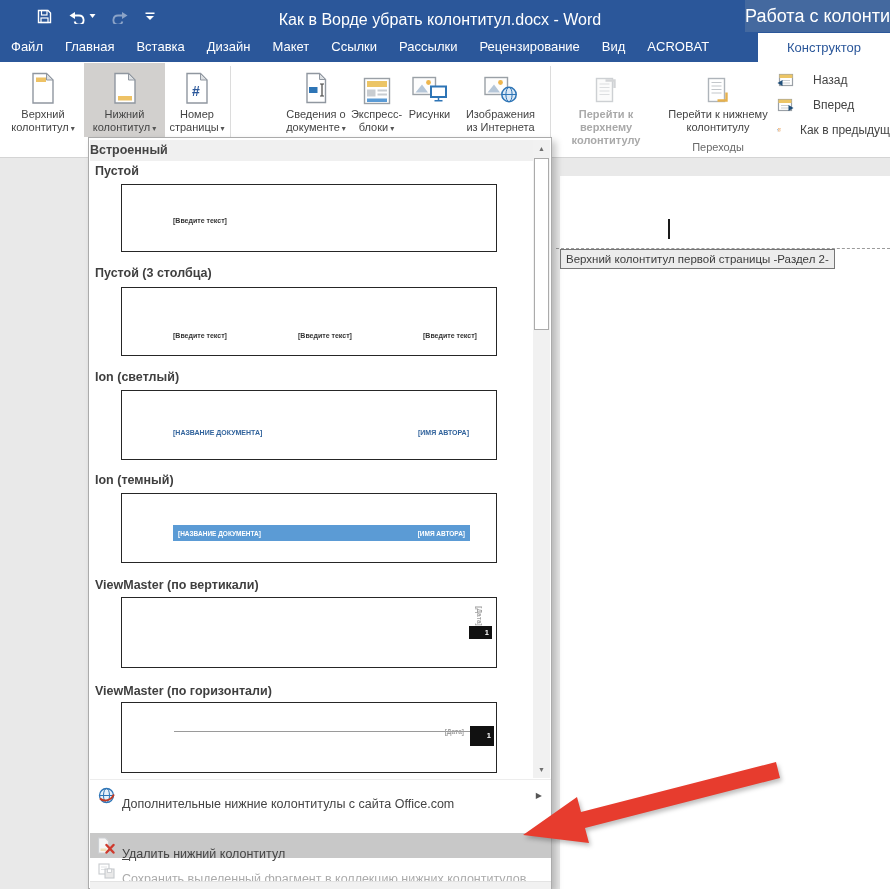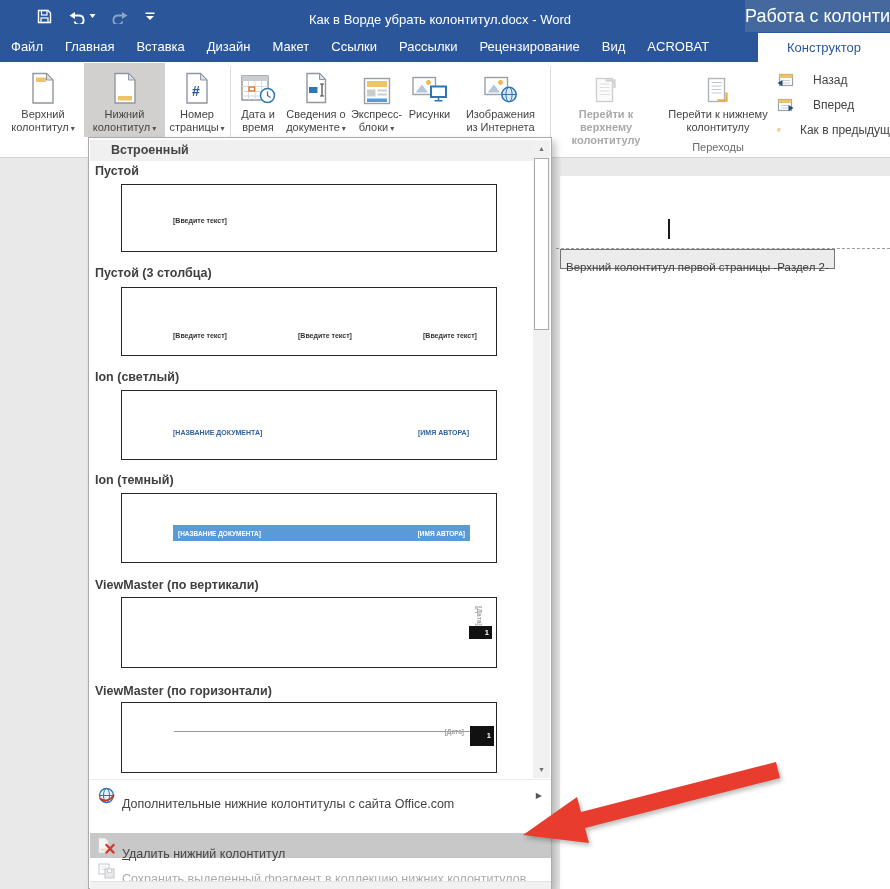--- a/index.html
+++ b/index.html
@@ -7,21 +7,21 @@
     width:890px;height:889px;position:relative;overflow:hidden;
     background:#e9e9e9;
     font-family:"Liberation Sans","DejaVu Sans",sans-serif;
     -webkit-font-smoothing:antialiased;
   }
   
   .titlebar{position:absolute;left:0;top:0;width:890px;height:32px;background:#2b579a;}
   .qat{position:absolute;left:36px;top:0;height:32px;display:flex;align-items:center;gap:15px;}
   .qat .qbtn{display:flex;align-items:center;}
   .title{position:absolute;left:160px;top:4px;width:560px;height:32px;line-height:32px;
-    text-align:center;color:#fff;font-size:13px;white-space:nowrap;}
+    text-align:center;color:#fff;font-size:16px;white-space:nowrap;}
   .ctxband{position:absolute;left:745px;top:0;width:145px;height:32px;background:#44699f;
     color:#fff;font-size:18px;text-align:center;line-height:32px;white-space:nowrap;}
   
   .tabbar{position:absolute;left:0;top:32px;width:890px;height:30px;background:#2b579a;
     display:flex;align-items:stretch;color:#fff;font-size:13px;}
   .tab{padding:0 11px;line-height:30px;white-space:nowrap;}
   .tab-active{position:absolute;left:758px;top:33px;width:132px;height:29px;background:#fff;
     color:#2b579a;text-align:center;line-height:29px;font-size:13px;}
   
   .ribbon{position:absolute;left:0;top:62px;width:890px;height:96px;background:#fff;
@@ -36,27 +36,27 @@
   .grouplabel{position:absolute;left:553px;top:79px;width:330px;text-align:center;
     font-size:11px;color:#6a6a6a;}
   .smallbtn{position:absolute;left:777px;width:113px;height:22px;display:flex;align-items:center;
     gap:19px;font-size:12px;color:#444;white-space:nowrap;overflow:hidden;}
   
   .docstrip{position:absolute;left:0;top:158px;width:890px;height:18px;background:#e9e9e9;}
   .page{position:absolute;left:560px;top:176px;width:330px;height:713px;background:#fff;}
   .dashline{position:absolute;left:556px;top:248px;width:334px;border-top:1px dashed #9b9b9b;}
   .headertag{position:absolute;left:560px;top:249px;height:20px;background:#ececec;
     border:1px solid #767676;box-sizing:border-box;font-size:11.5px;color:#3b3b3b;
-    line-height:18px;padding:8px 5px;white-space:nowrap;}
+    line-height:18px;padding:0 5px;white-space:nowrap;}
   .txtcursor{position:absolute;left:668px;top:219px;width:2px;height:20px;background:#1a1a1a;}
   
   .dropdown{position:absolute;left:88px;top:137px;width:464px;height:752px;background:#fff;
     border:1px solid #ababab;box-sizing:border-box;box-shadow:4px 4px 7px rgba(0,0,0,.22);z-index:10;}
   .dd-header{position:absolute;left:1px;top:2px;width:445px;height:21px;background:#f0f0f0;
-    font-size:12.5px;font-weight:700;color:#444;line-height:21px;padding-left:21px;box-sizing:border-box;}
+    font-size:12.5px;font-weight:700;color:#444;line-height:21px;padding-left:0;box-sizing:border-box;}
   .sec-label{position:absolute;left:6px;font-size:12.5px;font-weight:700;color:#3f3f3f;white-space:nowrap;}
   .pv{position:absolute;left:32px;width:376px;border:1.5px solid #262626;background:#fff;box-sizing:border-box;cursor:default;}
   .pv-t{position:absolute;font-size:7px;font-weight:700;color:#333;white-space:nowrap;}
   .pv-blue{color:#31639c;}
   .ion-bar{position:absolute;left:51px;right:26px;top:31px;height:16px;background:#5b9bd5;
     display:flex;justify-content:space-between;align-items:center;padding:0 5px;box-sizing:border-box;}
   .ion-bar span{font-size:6.5px;font-weight:600;color:#fff;white-space:nowrap;}
   .vm-date-v{position:absolute;left:340px;top:0;width:36px;height:36px;display:flex;align-items:center;
     justify-content:center;transform:rotate(90deg);font-size:6.5px;font-weight:600;color:#a0a0a0;}
   .vm-date-h{position:absolute;left:300px;top:25px;width:42px;text-align:right;
@@ -175,36 +175,20 @@
       </svg>
     </div>
     <div class="lbl">
       <span>Номер</span><br>
       <span>страницы</span><span class="caret">▾</span>
     </div>
   </div>
 
   <div class="vsep" style="left:230px"></div>
 
-  <div class="bigbtn" style="left:232px;width:52px">
-    <div class="ic">
-      <svg width="35" height="32" viewBox="0 0 35 32">
-        <rect x="1" y="3" width="26" height="24" fill="#fff" stroke="#8c9196" stroke-width="1.4"></rect>
-        <rect x="1" y="3" width="26" height="5" fill="#c9cdd1"></rect>
-        <path d="M7.5 8 v19 M14 8 v19 M20.5 8 v19 M1 13.5 h26 M1 18.5 h26 M1 23 h26" stroke="#d7dadd" stroke-width="1"></path>
-        <rect x="8" y="14" width="5.5" height="4" fill="none" stroke="#e07a28" stroke-width="1.4"></rect>
-        <circle cx="26.5" cy="22.5" r="7" fill="#fff" stroke="#2e75b6" stroke-width="1.5"></circle>
-        <path d="M26.5 18.5 v4 l3 2" fill="none" stroke="#2e75b6" stroke-width="1.3"></path>
-      </svg>
-    </div>
-    <div class="lbl">
-      <span>Дата и</span><br>
-      <span>время</span>
-    </div>
-  </div>
 
   <div class="bigbtn" style="left:285px;width:62px">
     <div class="ic">
       <svg width="27" height="33" viewBox="0 0 27 33">
         <path d="M4 1.5 h12.5 l6 6 v23 h-18.5 z" fill="#fff" stroke="#9097a0" stroke-width="1.4"></path>
         <path d="M16.5 1.5 v6 h6 z" fill="#dde0e3" stroke="#9097a0" stroke-width="1"></path>
         <rect x="6" y="15" width="8.5" height="6" fill="#2e75b6"></rect>
         <path d="M17 12 h4 M19 12 v12 M17 24 h4" stroke="#444" stroke-width="1.2" fill="none"></path>
       </svg>
     </div>

